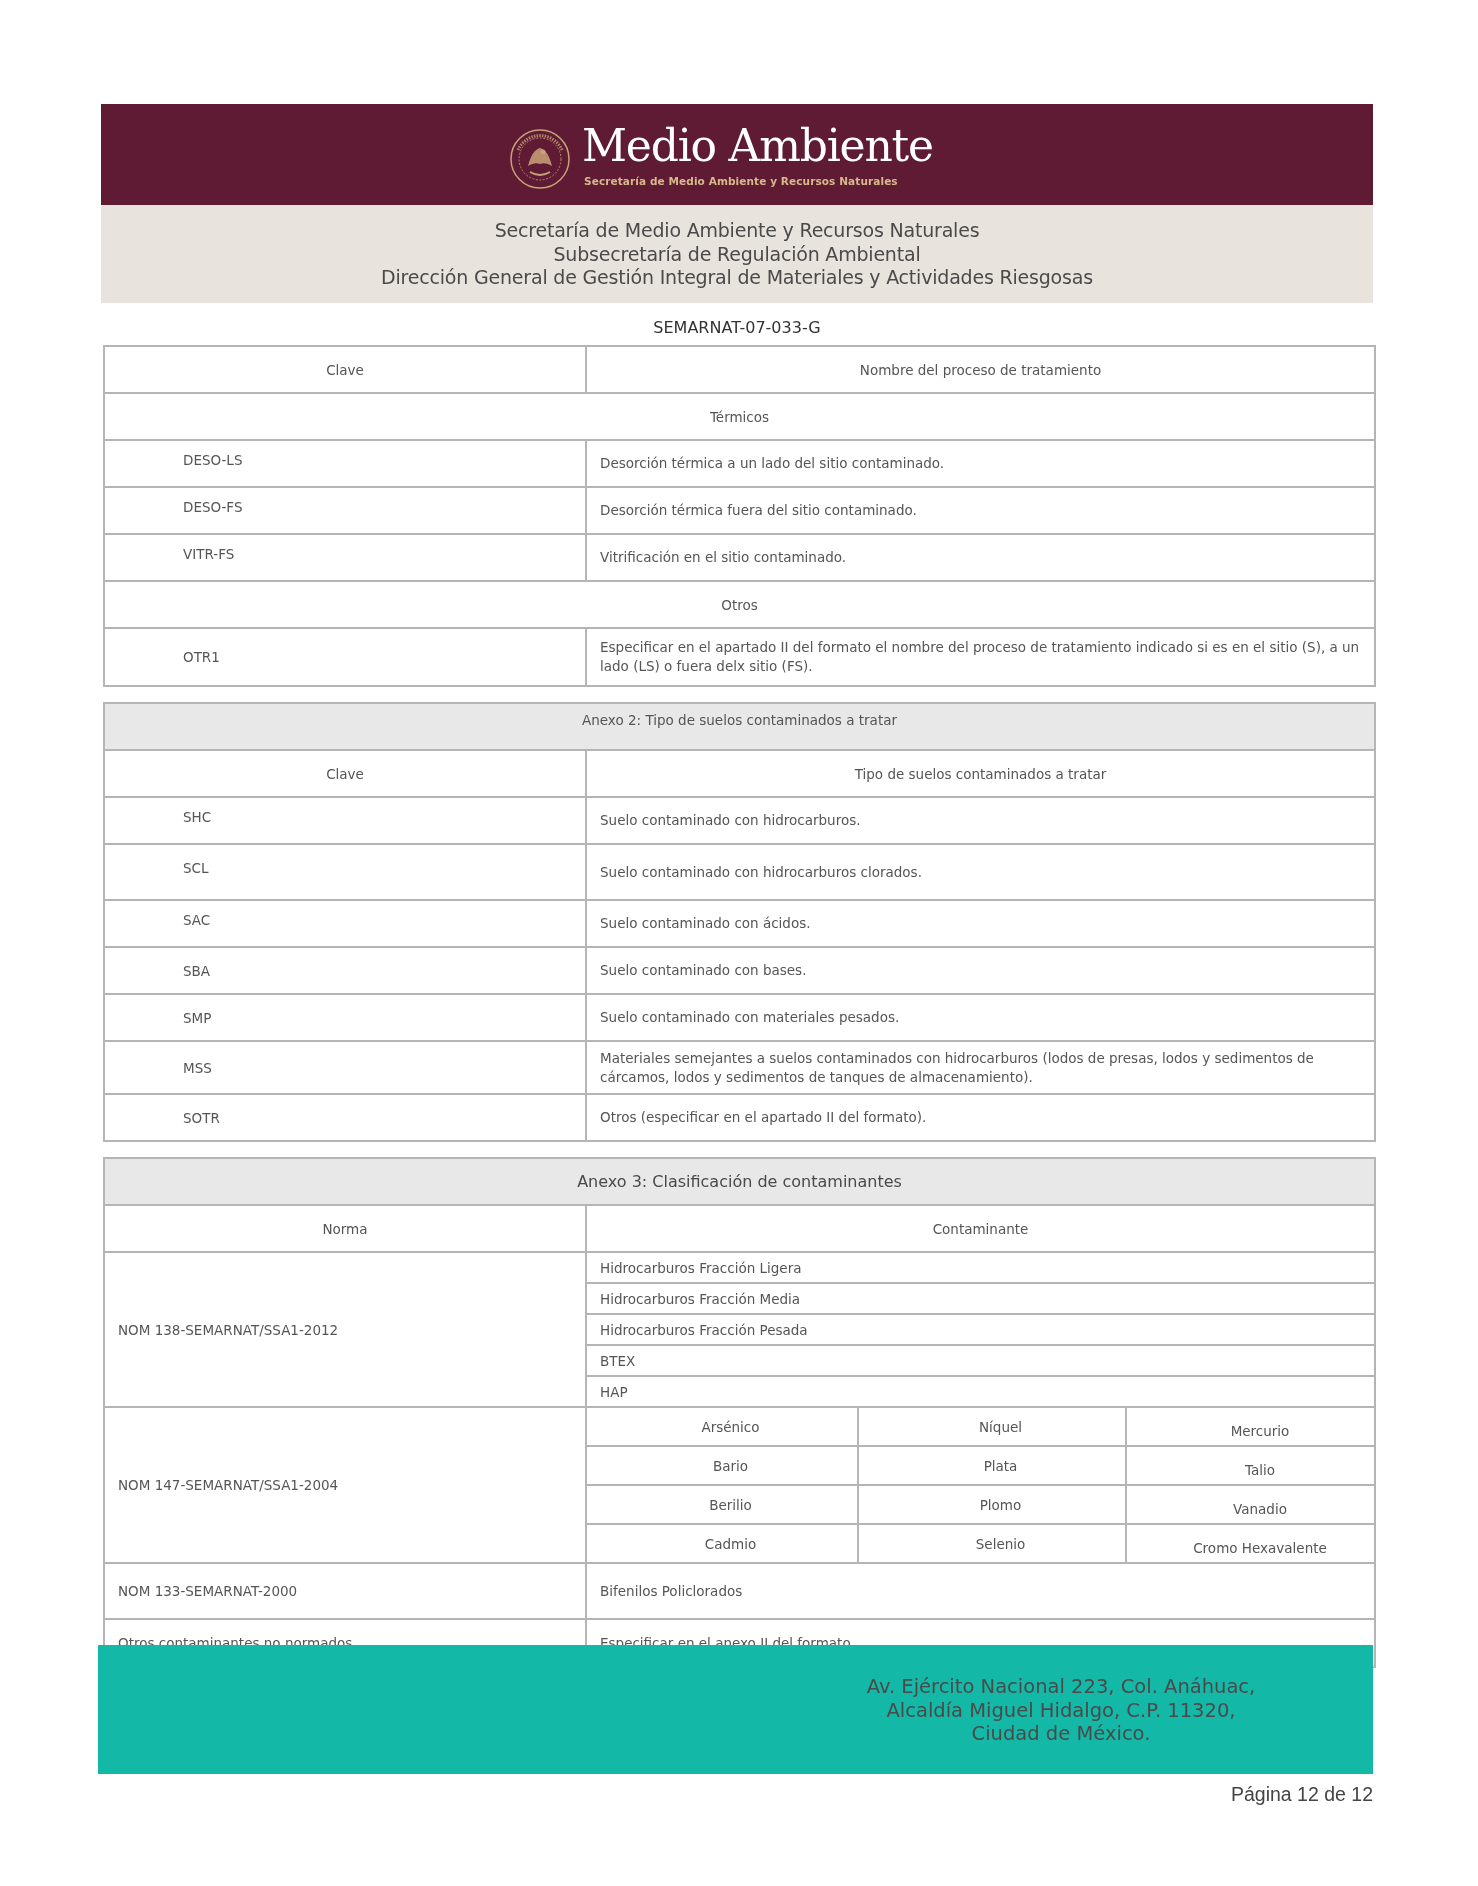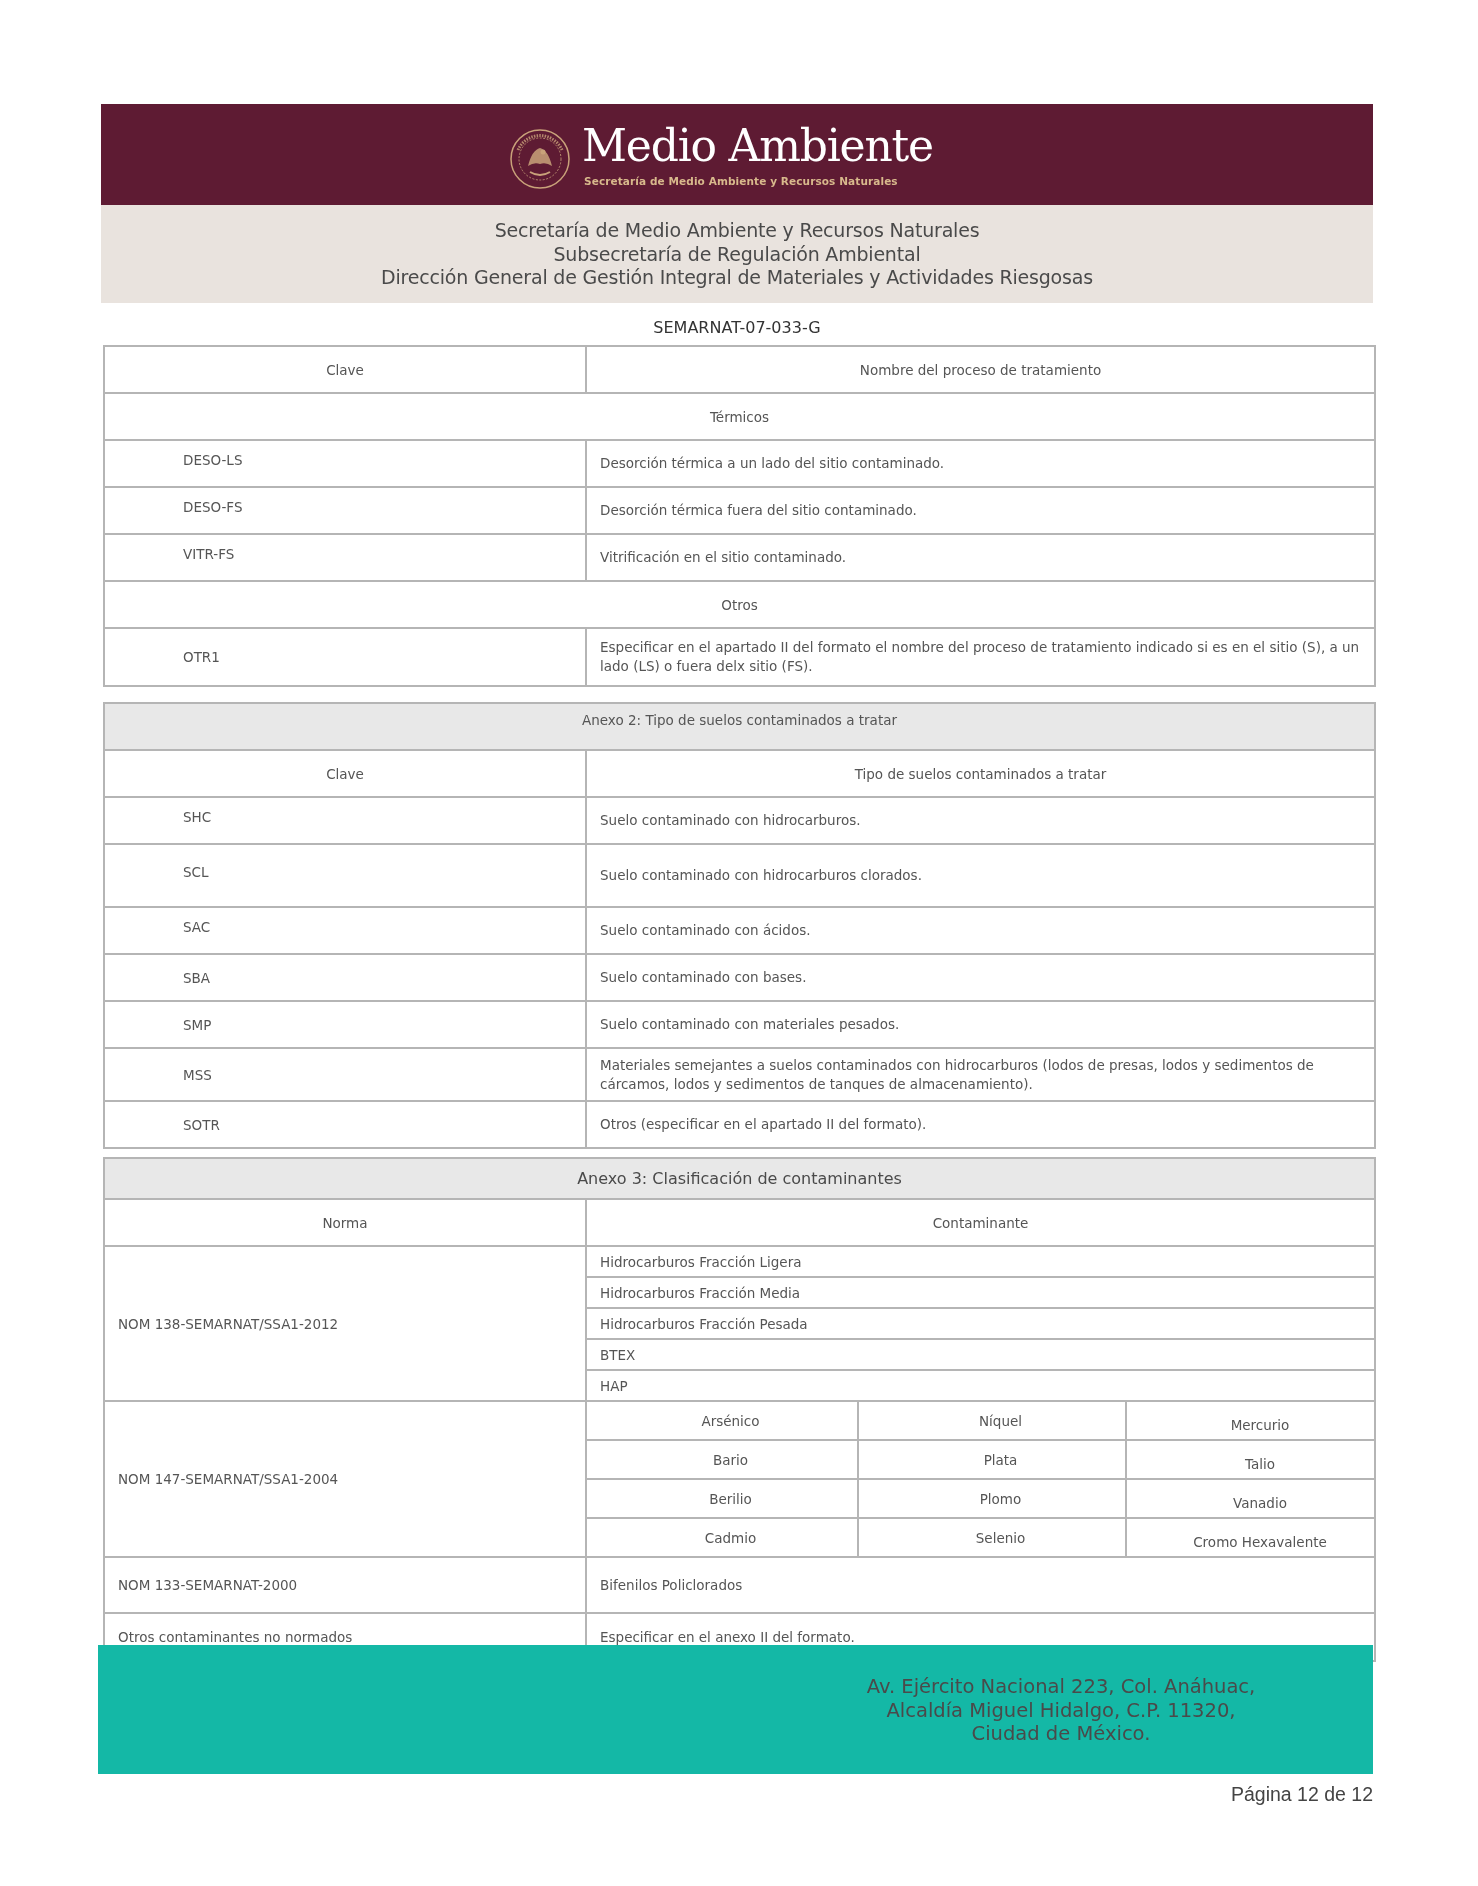--- a/index.html
+++ b/index.html
@@ -115,21 +115,21 @@
     <td colspan="2" class="center gray" style="vertical-align:top; padding-top:8px;">Anexo 2: Tipo de suelos contaminados a tratar</td>
   </tr>
   <tr style="height:47px">
     <td class="center">Clave</td>
     <td class="center">Tipo de suelos contaminados a tratar</td>
   </tr>
   <tr style="height:47px">
     <td class="key shift-up"><span>SHC</span></td>
     <td class="desc shift-down"><span>Suelo contaminado con hidrocarburos.</span></td>
   </tr>
-  <tr style="height:63px">
+  <tr style="height:56px">
     <td class="key shift-up"><span>SCL</span></td>
     <td class="desc shift-down"><span>Suelo contaminado con hidrocarburos clorados.</span></td>
   </tr>
   <tr style="height:47px">
     <td class="key shift-up"><span>SAC</span></td>
     <td class="desc shift-down"><span>Suelo contaminado con ácidos.</span></td>
   </tr>
   <tr style="height:47px">
     <td class="key">SBA</td>
     <td class="desc">Suelo contaminado con bases.</td>
@@ -148,21 +148,21 @@
   </tr>
 </tbody>
   </table>
 
 <table class="abs tbl" style="left:103px; top:1157px; width:1271px;">
   <colgroup>
       <col style="width:482px">
       <col style="width:789px">
     </colgroup>
   <tbody>
-      <tr style="height:41px">
+      <tr style="height:47px">
     <td colspan="2" class="center gray" style="font-size:16px; color:#4a4a4a;">Anexo 3: Clasificación de contaminantes</td>
   </tr>
   <tr style="height:47px">
     <td class="center">Norma</td>
     <td class="center">Contaminante</td>
   </tr>
   <tr style="height:155px">
     <td class="norma">NOM 138-SEMARNAT/SSA1-2012</td>
     <td style="padding:0; vertical-align:top;">
       <table class="inner">

